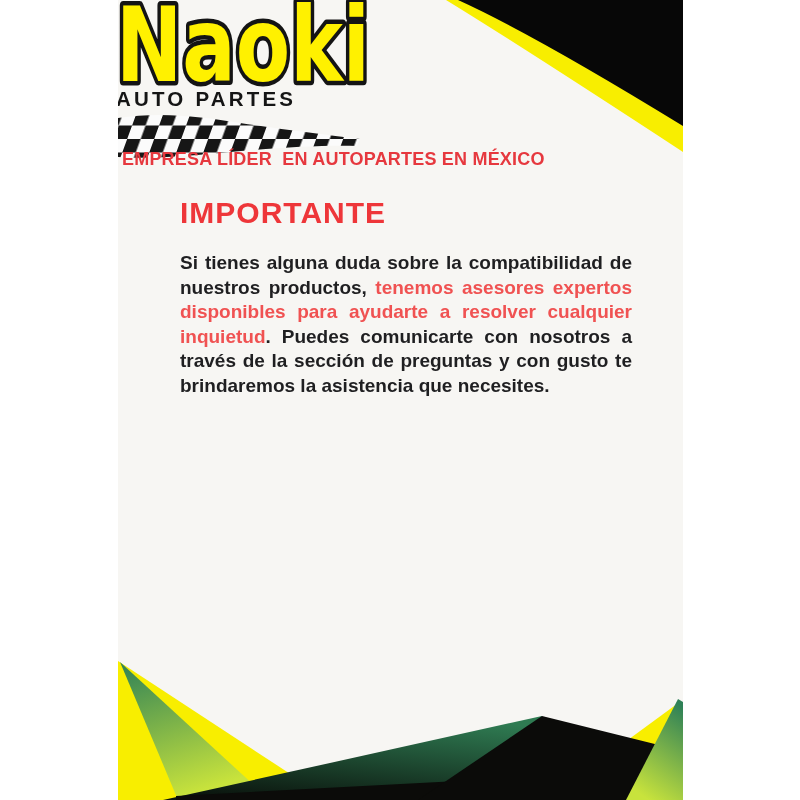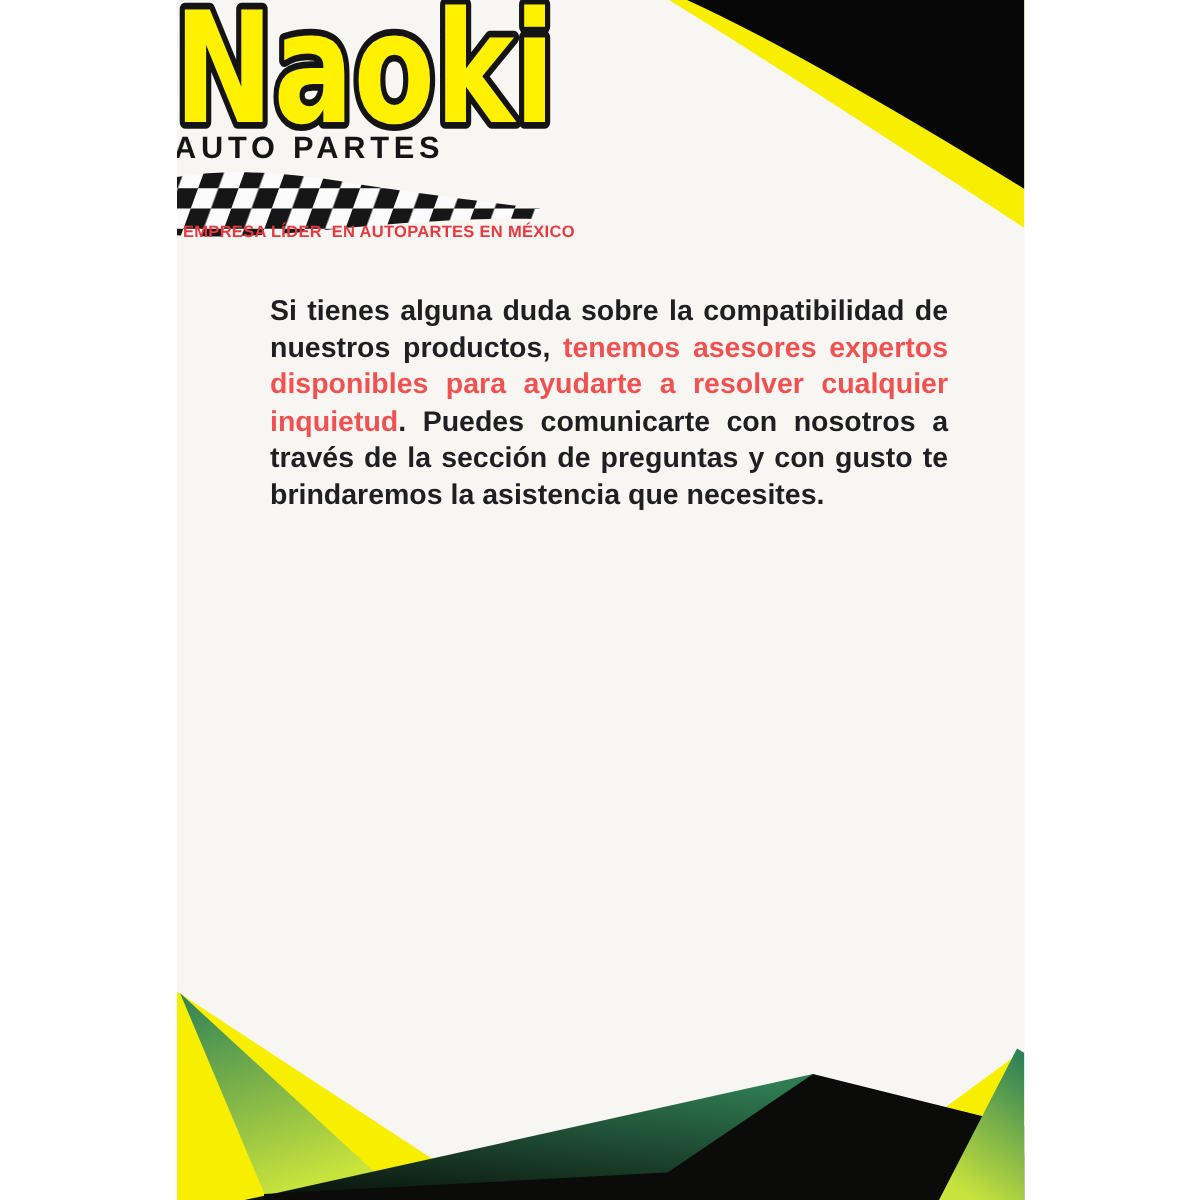--- a/index.html
+++ b/index.html
@@ -11,21 +11,21 @@
 
   
   .corner-svg { position:absolute; top:0; right:0; width:250px; height:160px; }
 
   
   .logo-block { position:absolute; left:0; top:0; width:430px; }
   .naoki-svg { position:absolute; left:-8px; top:-2px; }
   .brand-sub { position:absolute; left:-2px; top:87px; font-size:20.5px; font-weight:700;
                letter-spacing:3.2px; color:#151515; white-space:pre;text-align:right; }
   .flag-svg { position:absolute; left:-8px; top:112px; }
-  .tagline { position:absolute; left:4px; top:149px; font-size:11px; font-weight:700;
+  .tagline { position:absolute; left:4px; top:149px; font-size:18px; font-weight:700;
              color:#e6383e; letter-spacing:0.2px; white-space:pre; }
 
   
   .main-text { position:absolute; left:62px; top:196px; width:452px; }
   .heading { font-size:30px; font-weight:700; letter-spacing:1px; color:#ee3639;
              margin-bottom:21px; }
   .para { font-size:19px; line-height:24.5px; font-weight:700; color:#1f1f21;
           text-align:justify; }
   .para + .para { margin-top:11px; }
   .hl { color:#f05252; }
@@ -62,20 +62,21 @@
           </clipPath>
         </defs>
         <g clip-path="url(#flagClip)">
           <rect x="-12" y="-6" width="290" height="62" fill="url(#chk)"></rect>
         </g>
       </svg>
       <div class="tagline">EMPRESA LÍDER  EN AUTOPARTES EN MÉXICO</div>
     </div>
 
     <div class="main-text">
+      <div class="heading">IMPORTANTE</div>
       <p class="para"><span>Si tienes alguna duda sobre la compatibilidad de nuestros productos, </span><span class="hl">tenemos asesores expertos disponibles para ayudarte a resolver cualquier inquietud</span><span>. Puedes comunicarte con nosotros a través de la sección de preguntas y con gusto te brindaremos la asistencia que necesites.</span></p>
     </div>
 
     <svg class="bottom-svg" viewBox="0 0 565 145">
       <defs>
         <linearGradient id="gradL" x1="0" y1="0" x2="0.35" y2="1">
           <stop offset="0" stop-color="#2f8157"></stop>
           <stop offset="1" stop-color="#c8e33c"></stop>
         </linearGradient>
         <linearGradient id="gradR" x1="0.8" y1="0" x2="0.4" y2="1">

